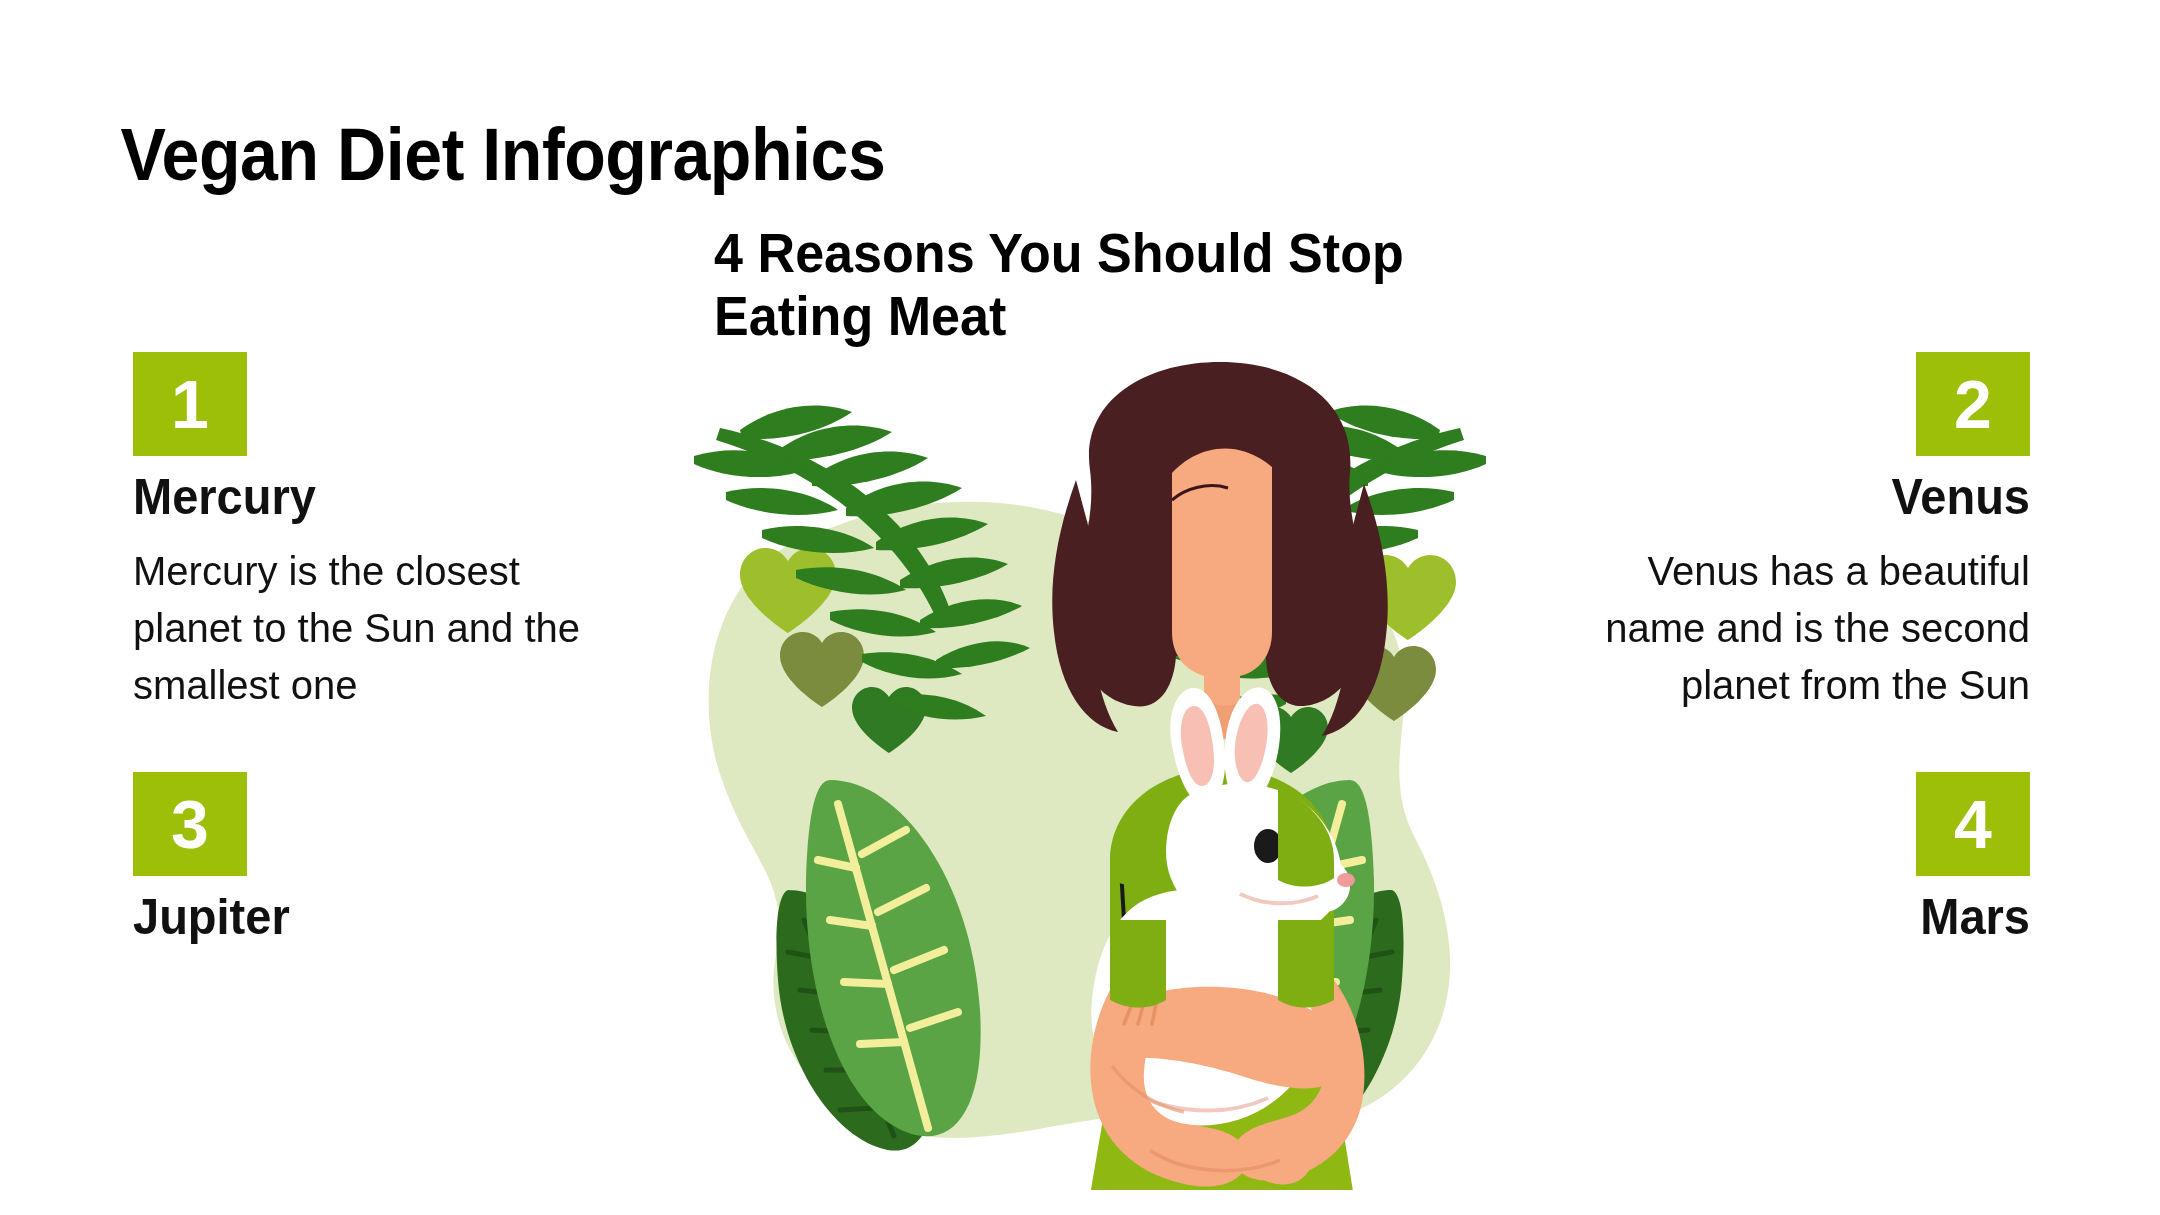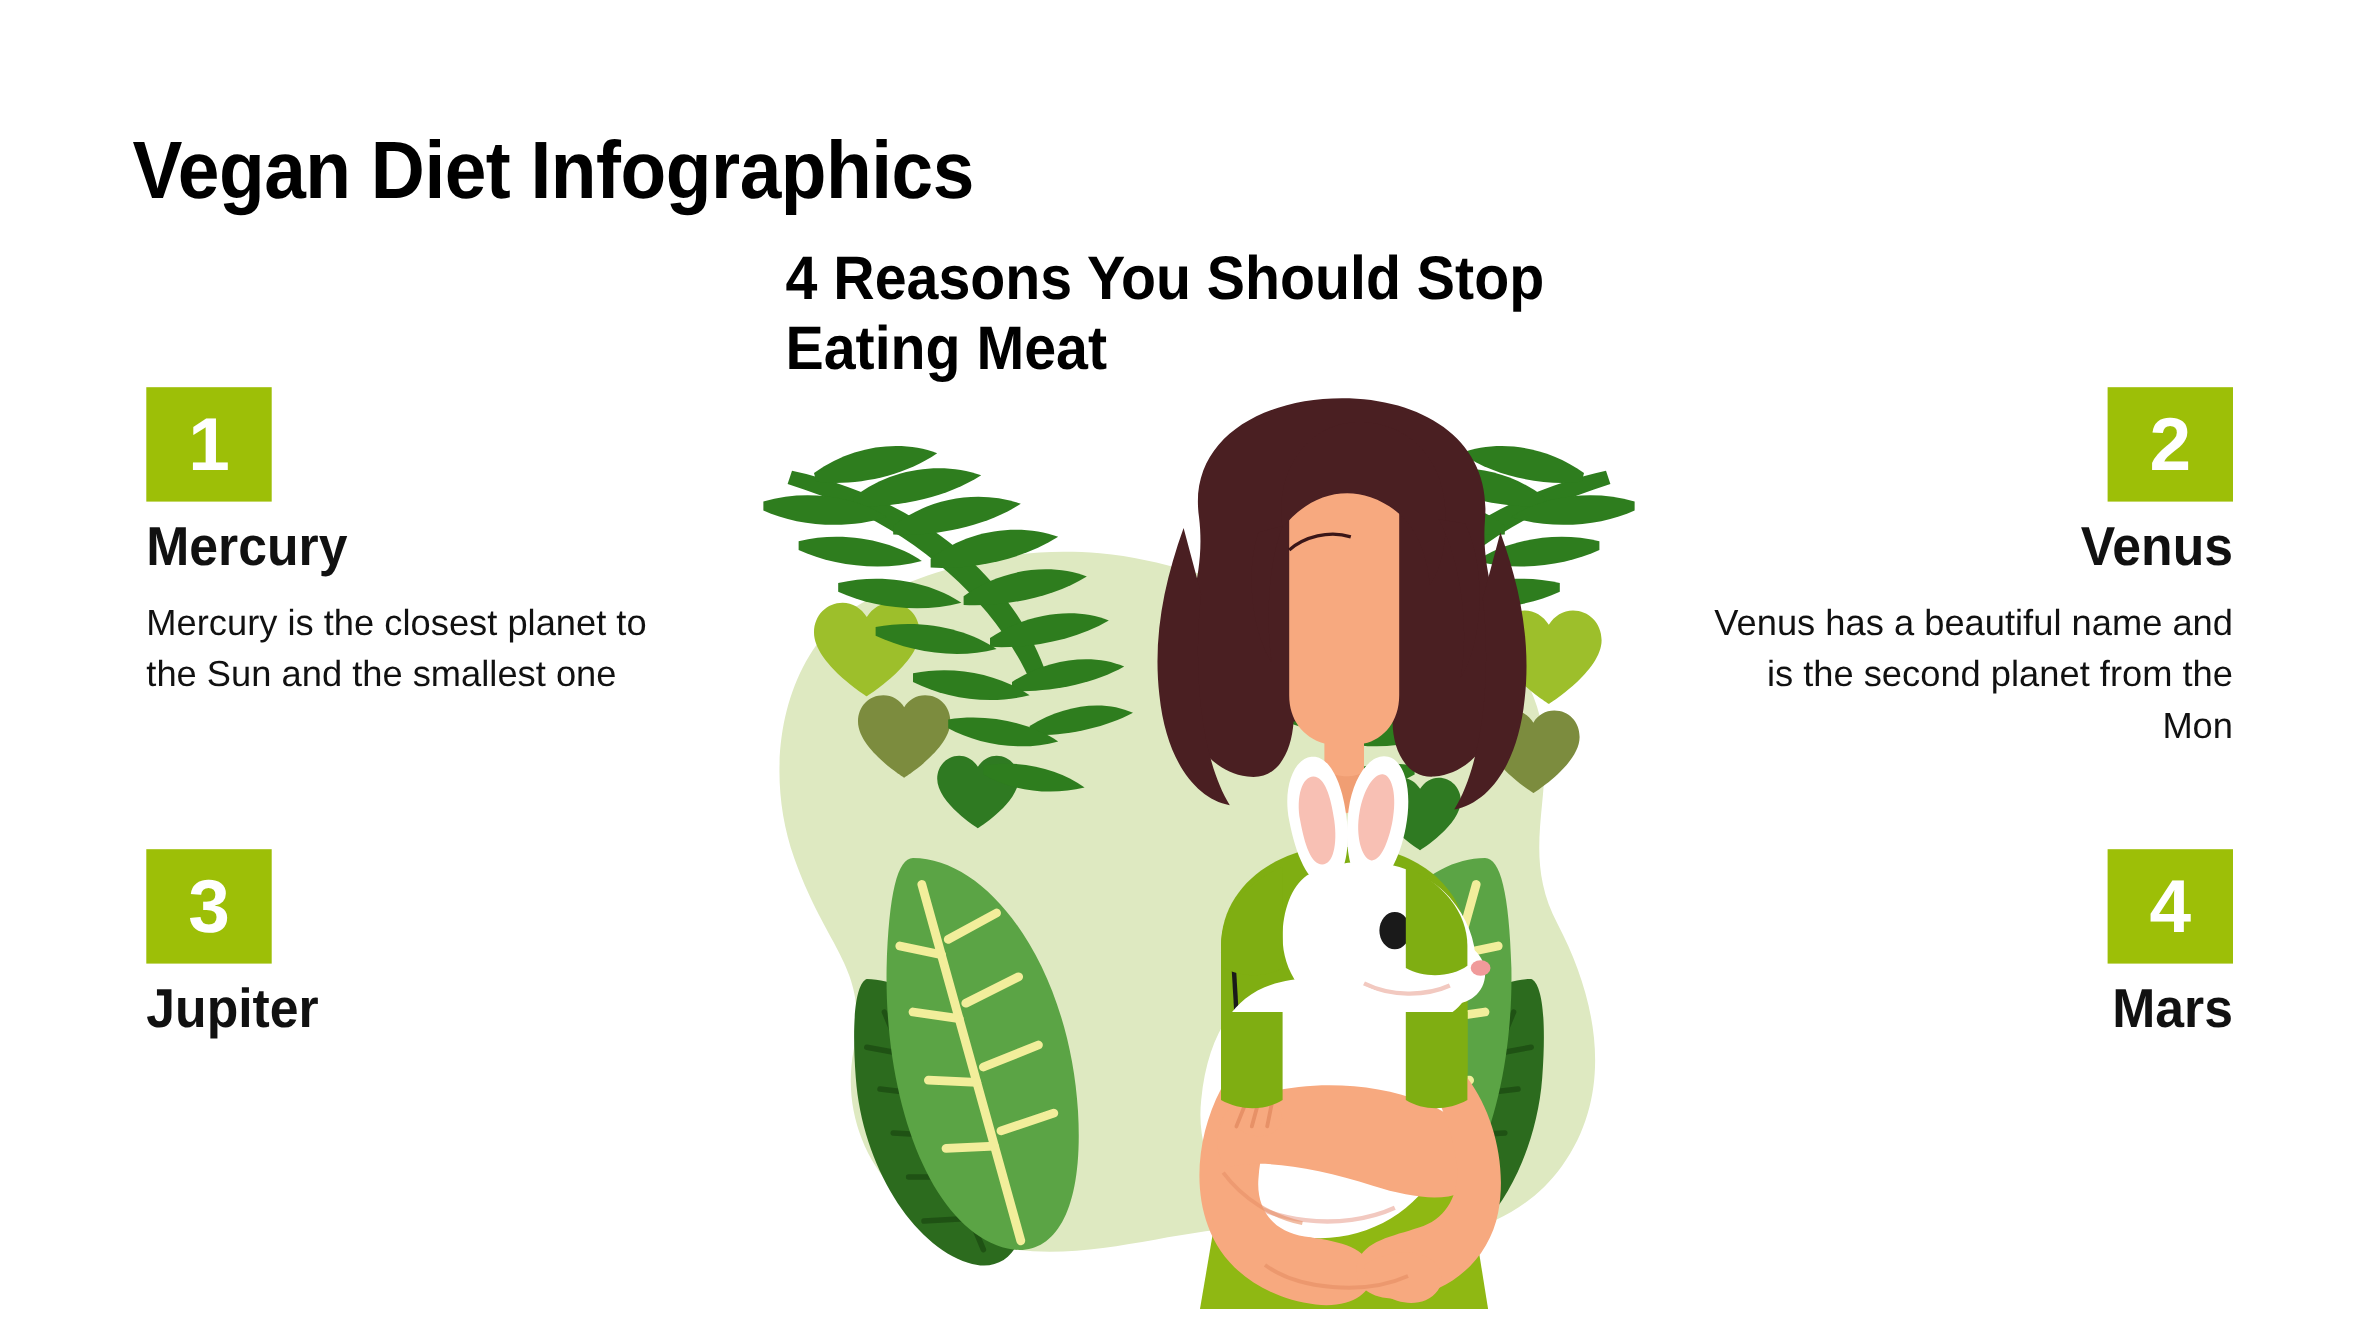--- a/index.html
+++ b/index.html
@@ -83,21 +83,21 @@
     line-height: 1.1;
     color: #111111;
     transform: scaleX(0.94);
   }
   .fact.left .fact-title  { transform-origin: left center; }
   .fact.right .fact-title { transform-origin: right center; }
 
   .fact-body {
     margin: 18px 0 0 0;
     font-family: "Liberation Sans", sans-serif;
-    font-size: 33px;
+    font-size: 40px;
     line-height: 1.42;
     color: #111111;
     width: 480px;
   }
 
   
   .illustration {
     position: absolute;
     left: 680px;
     top: 360px;
@@ -121,21 +121,21 @@
 </div>
 
 <div class="fact left fact--3">
   <div class="badge">3</div>
   <div class="fact-title">Jupiter</div>
 </div>
 
 <div class="fact right fact--2">
   <div class="badge">2</div>
   <div class="fact-title">Venus</div>
-  <p class="fact-body">Venus has a beautiful name and is the second planet from the Mon</p>
+  <p class="fact-body">Venus has a beautiful name and is the second planet from the Sun</p>
 </div>
 
 <div class="fact right fact--4">
   <div class="badge">4</div>
   <div class="fact-title">Mars</div>
 </div>
 
 <div class="illustration">
   <svg viewBox="0 0 820 830" xmlns="http://www.w3.org/2000/svg">
 

